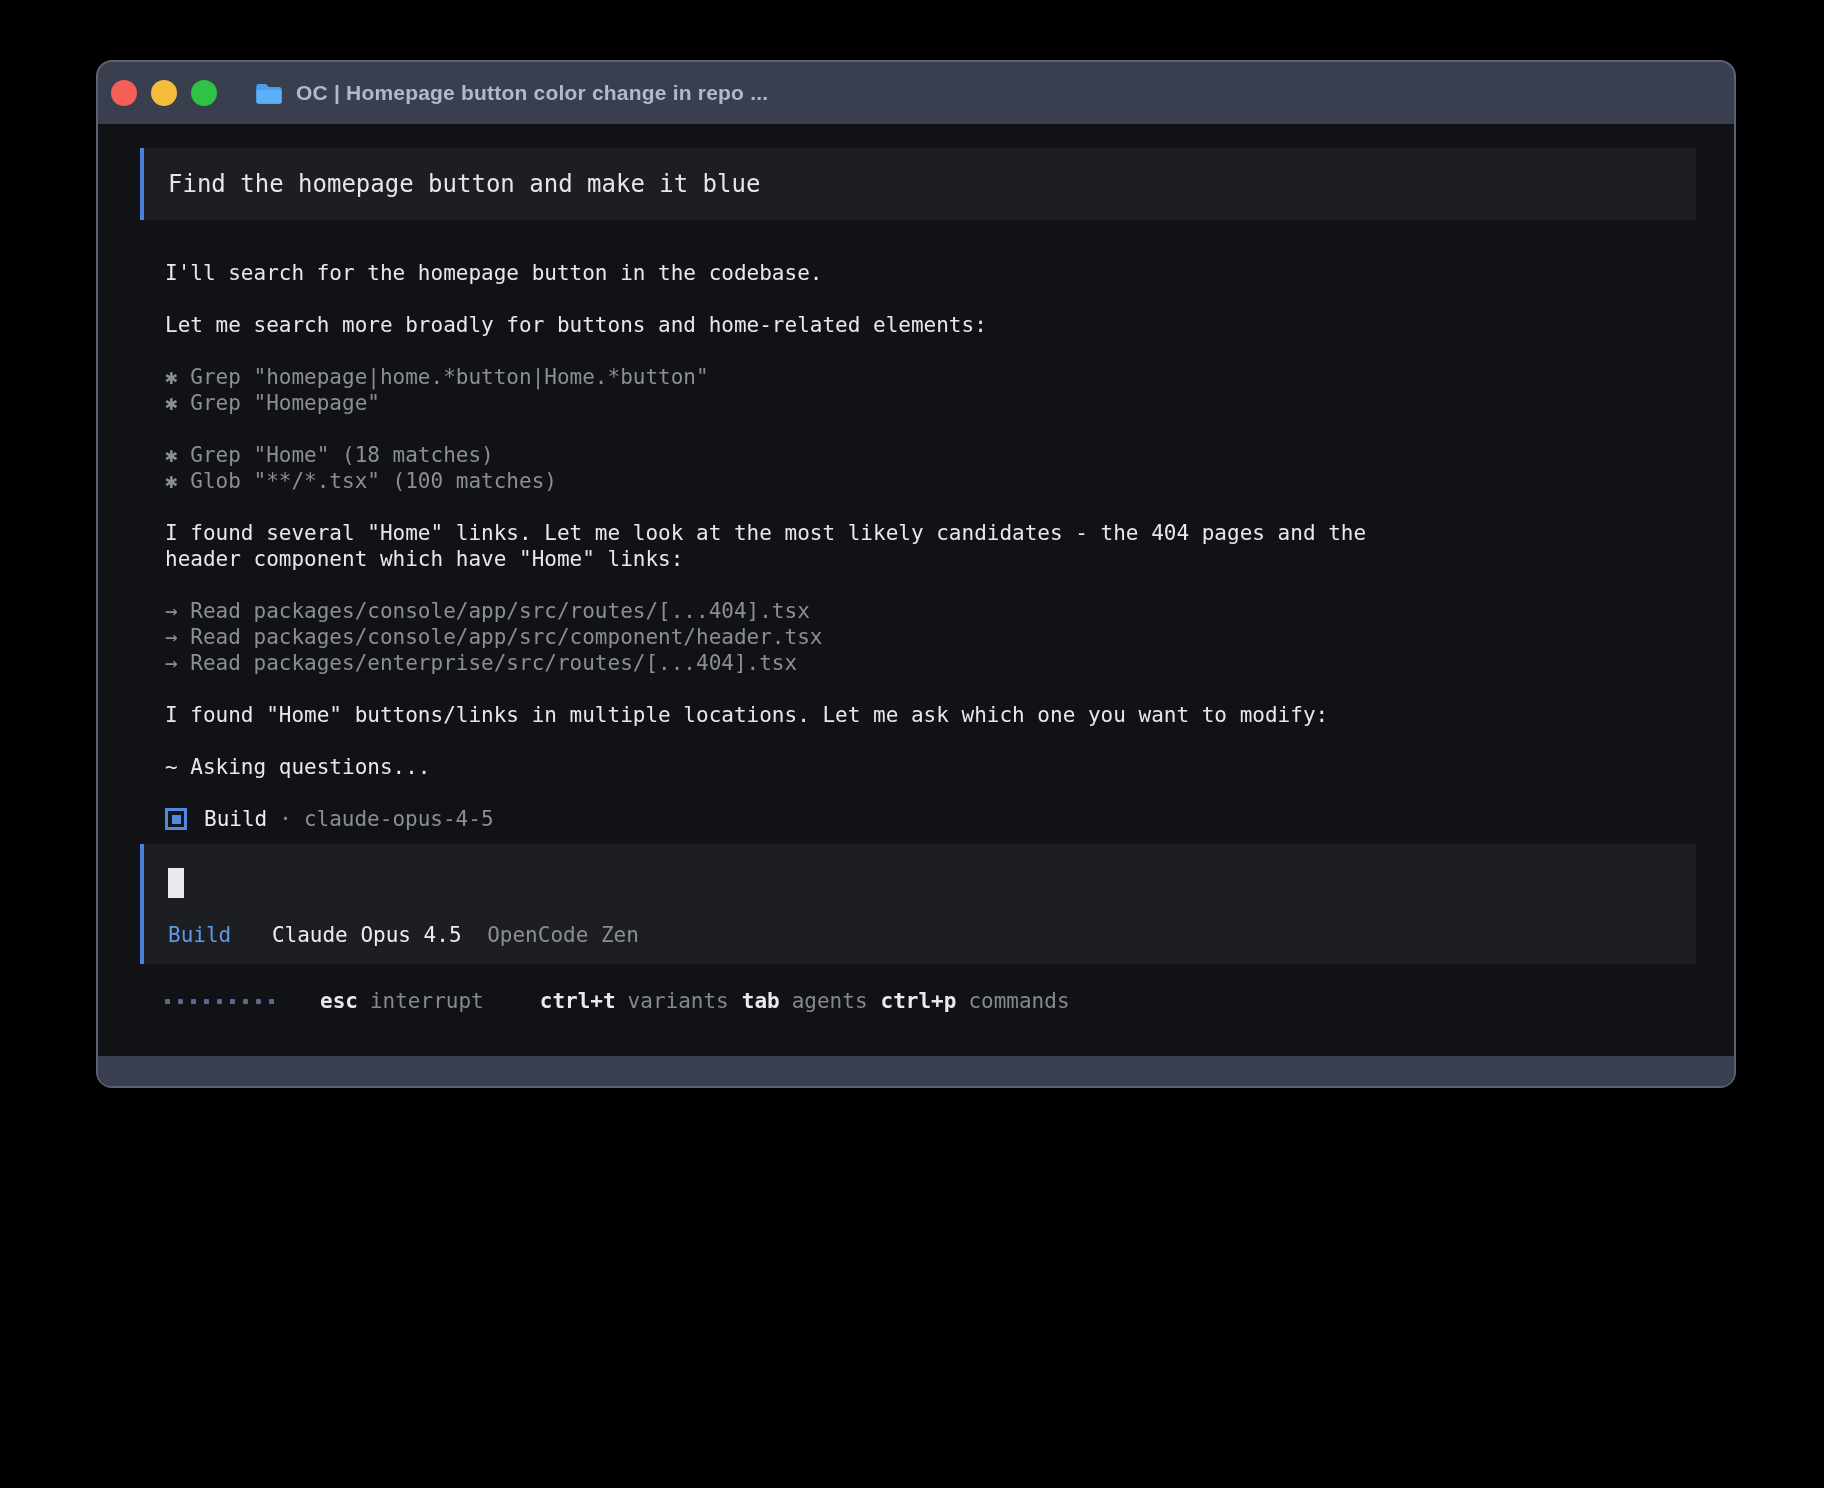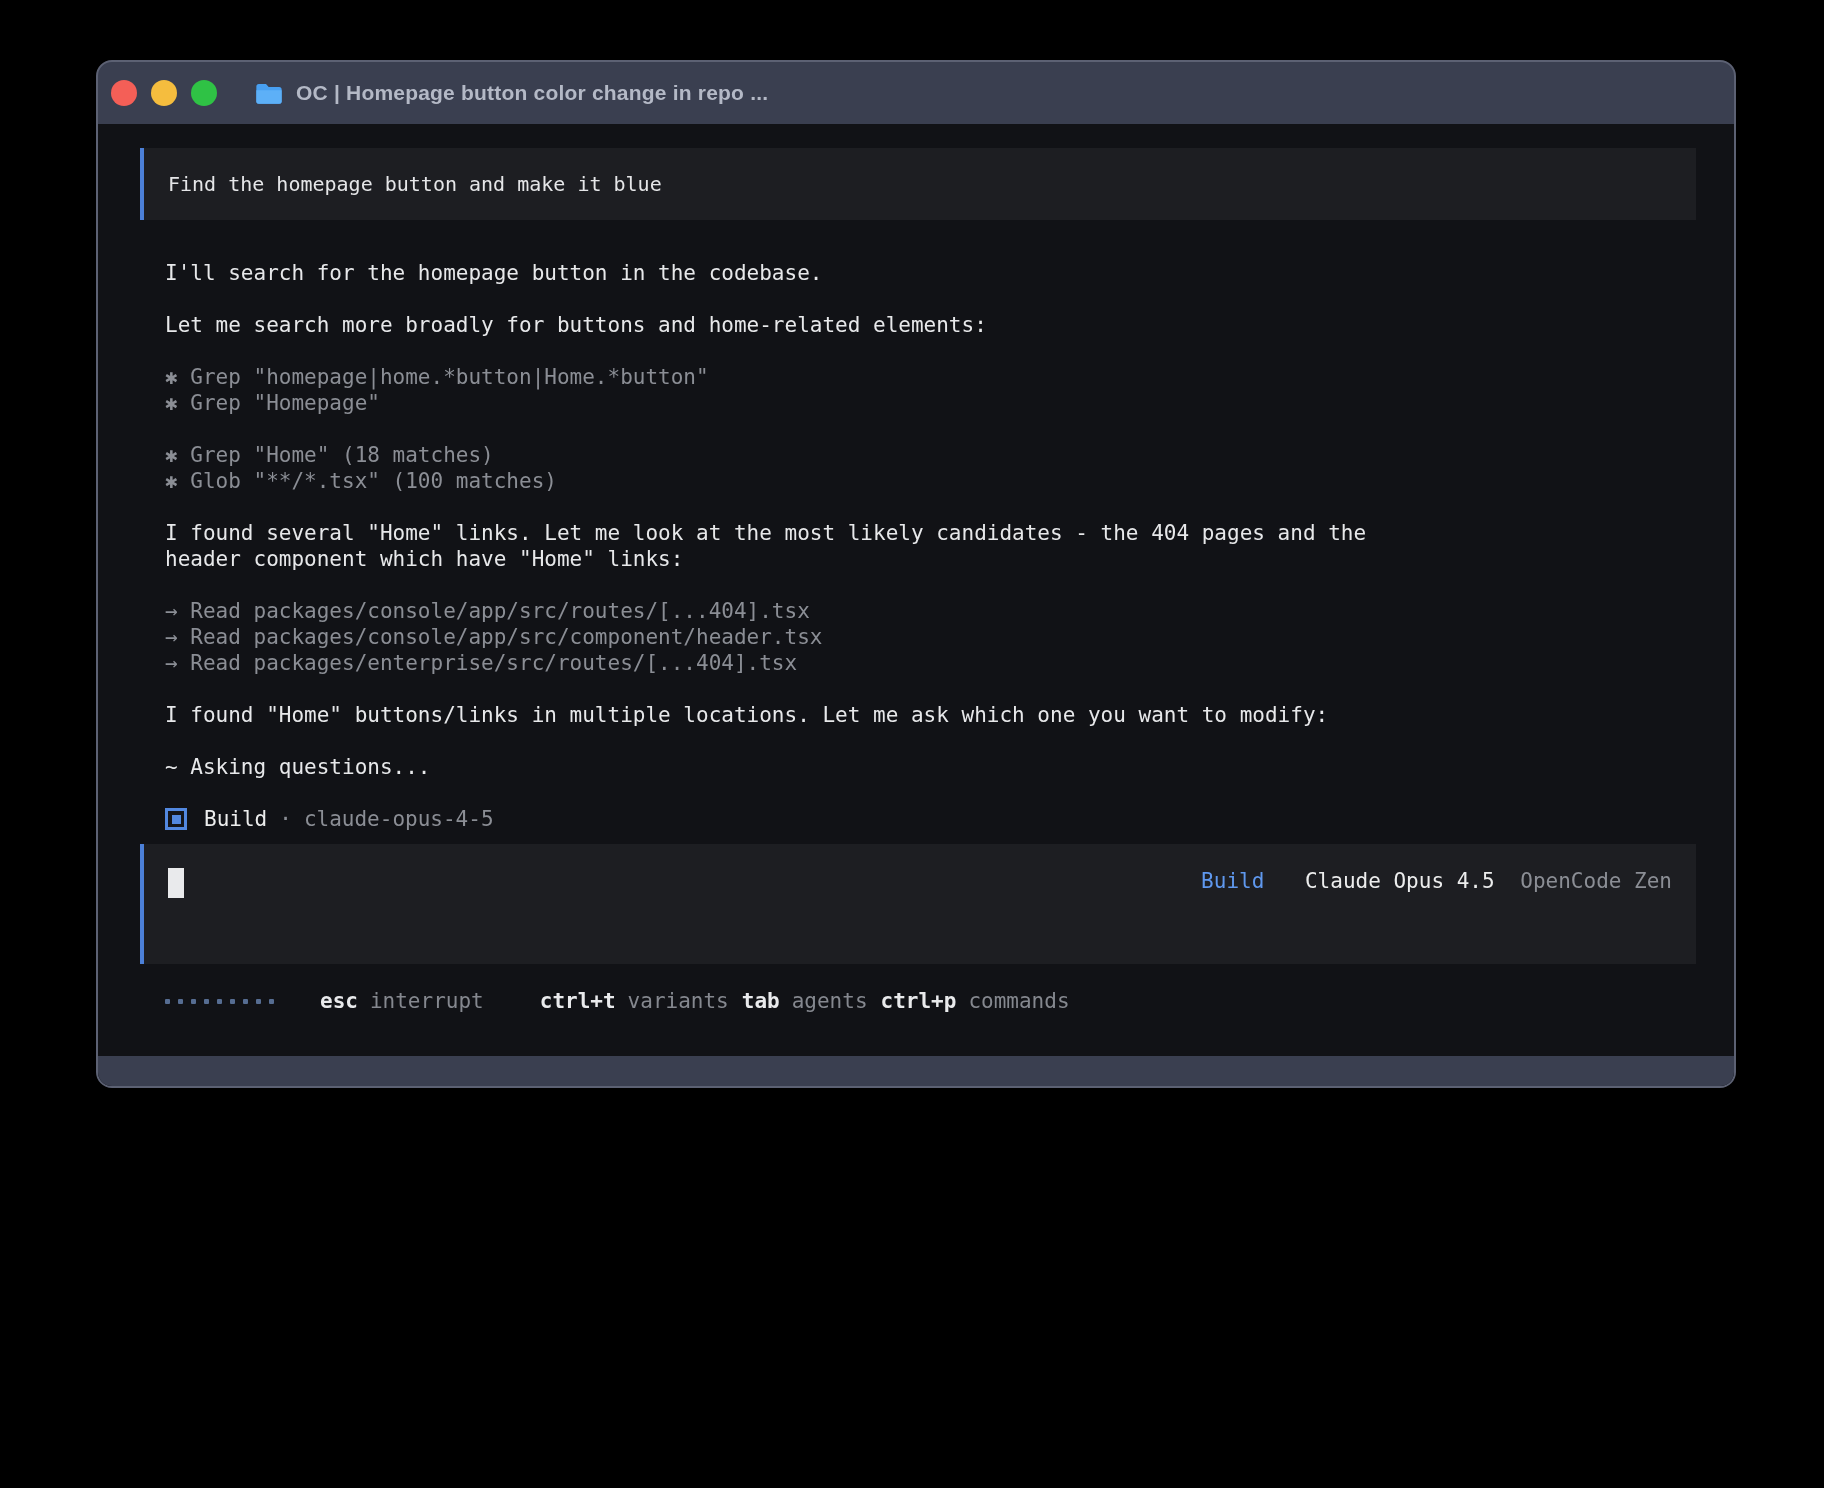--- a/index.html
+++ b/index.html
@@ -25,38 +25,38 @@
 
   .panel { background:#1d1e22; border-left:4px solid #686b72; }
   .header-panel { height:80px; display:flex; align-items:center; justify-content:space-between;
                   padding:0 34px 0 24px; margin-bottom:28px; }
   .header-title { font-weight:bold; color:#eceded; font-size:21px; }
   .header-stats { color:#8b8e95; font-size:21px; }
   .header-stats .pct  { margin-left:25px; }
   .header-stats .cost { margin-left:13px; }
 
   .user-panel { border-left-color:#4c80d8; height:72px; display:flex; align-items:center;
-                padding:0 24px; margin-bottom:40px; color:#e5e6e8; font-size:20px; }
+                padding:0 24px; margin-bottom:40px; color:#e5e6e8; font-size:24px; }
 
   .transcript { margin-left:25px; max-width:1280px; font-size:21px; line-height:26px; }
   .block { margin-bottom:26px; }
   .block.text { color:#e7e8ea; }
   .tool-line  { color:#8b8e95; }
 
   .agent-row { margin-left:25px; display:flex; align-items:center;
                font-size:21px; line-height:26px; margin-bottom:12px; }
   .build-icon { width:22px; height:22px; border:3px solid #5288e0; background:#14151a;
                 display:inline-flex; align-items:center; justify-content:center; margin-right:17px; }
   .build-icon .inner { width:9px; height:9px; background:#5288e0; }
   .agent-name { color:#eceded; }
   .agent-sep  { color:#8b8e95; margin:0 12px; }
   .agent-model{ color:#8b8e95; }
 
   .input-panel { border-left-color:#4c80d8; height:120px; padding:24px 24px 16px;
-                 display:flex; flex-direction:row; justify-content:space-between; }
+                 display:flex; flex-direction:column; justify-content:space-between; }
   .cursor { width:16px; height:30px; background:#e9eaec; display:block; }
   .input-meta { font-size:21px; line-height:26px; }
   .input-agent    { color:#5f98ee; margin-right:28px; }
   .input-model    { color:#eceded; }
   .input-provider { color:#8b8e95; margin-left:13px; }
 
   .statusbar { margin-top:24px; margin-left:25px; padding-right:0;
                display:flex; align-items:center;
                font-size:21px; line-height:26px;gap:43px; }
   .sb-left, .sb-right { display:flex; align-items:center; }

